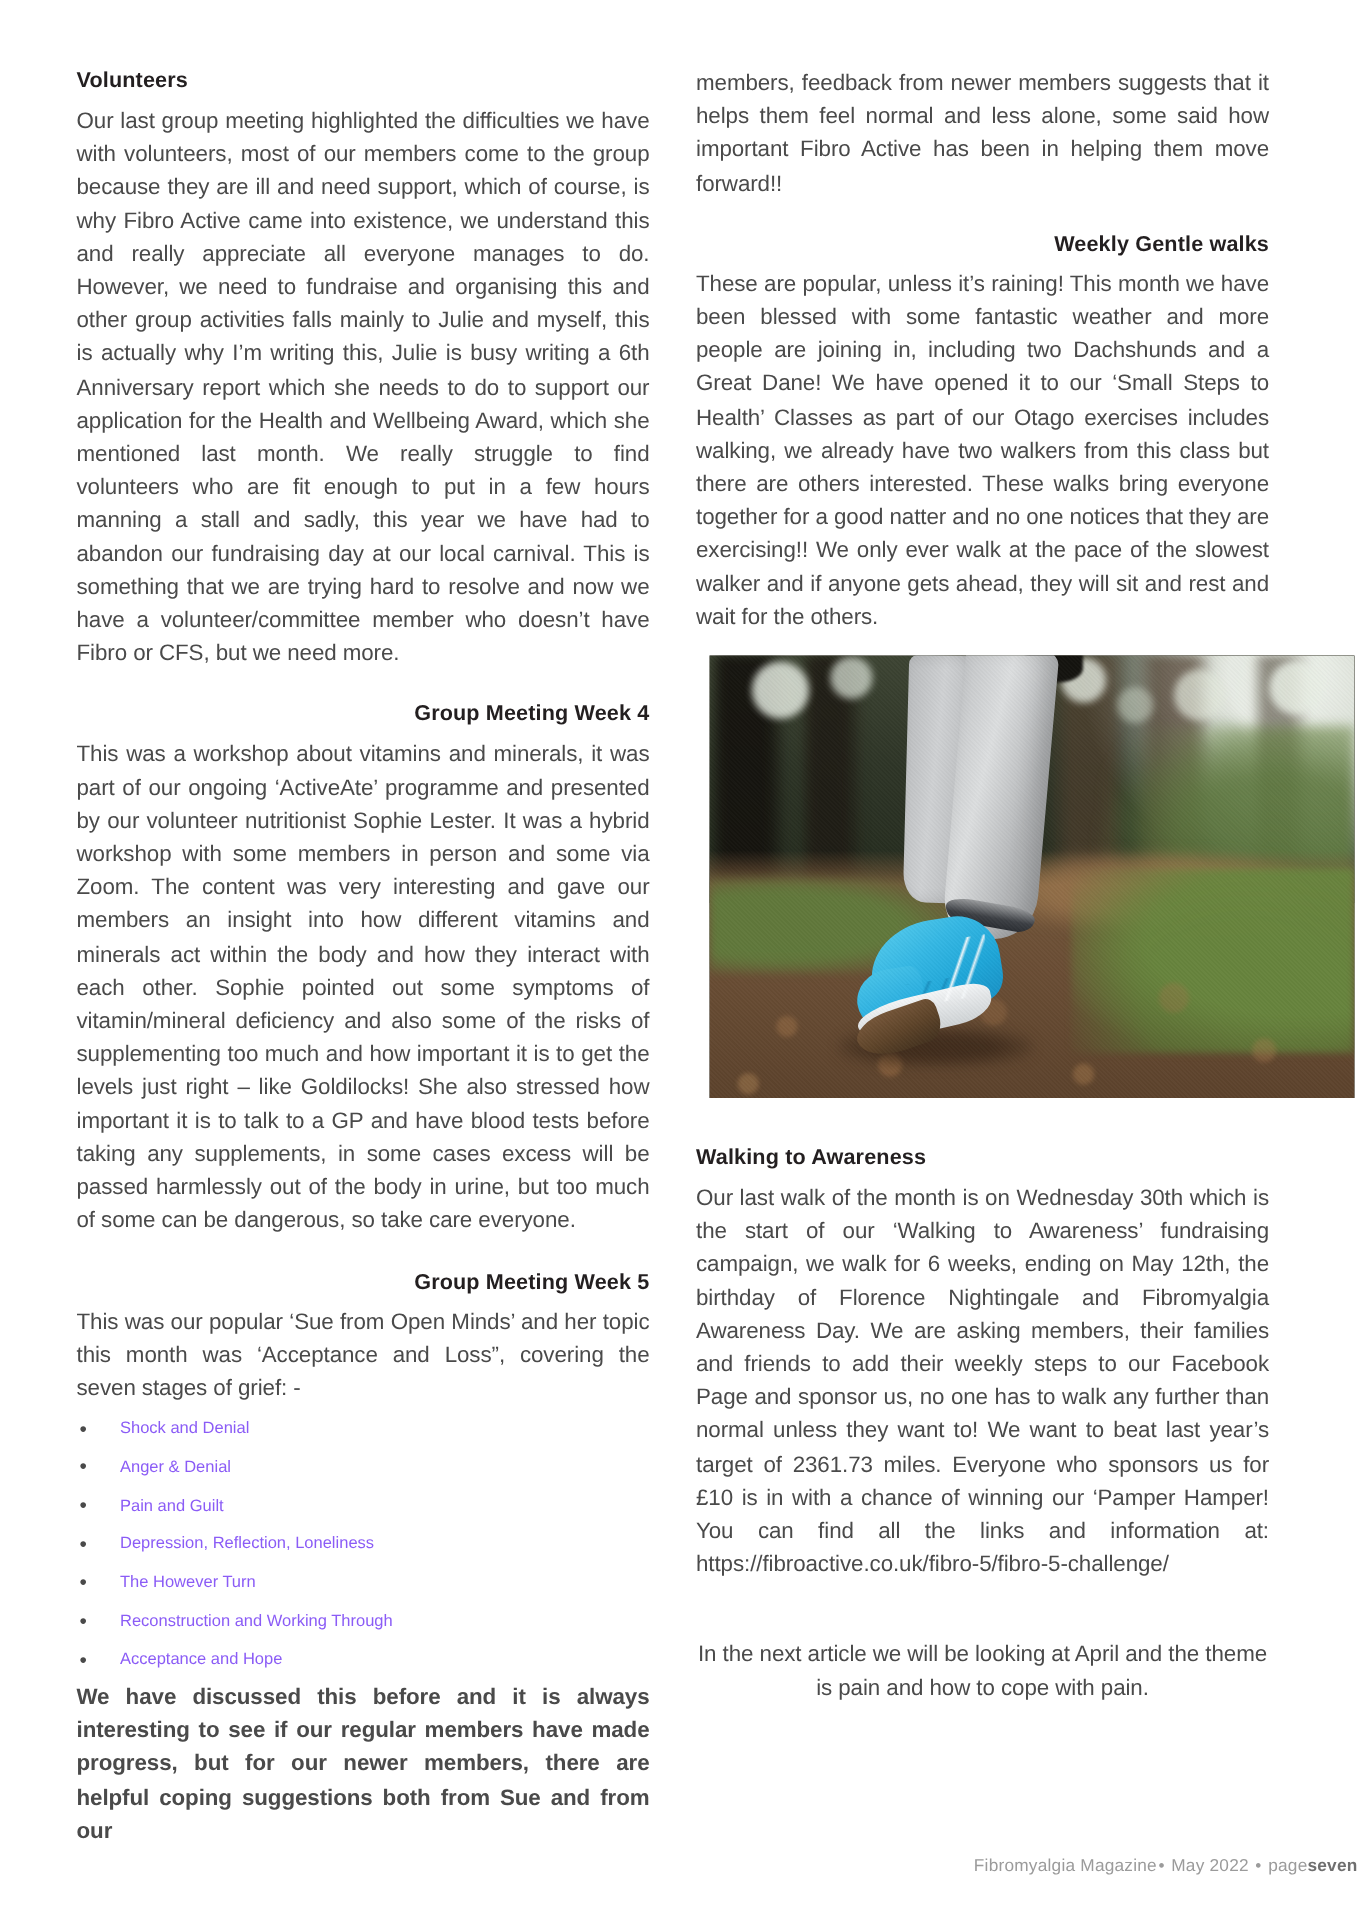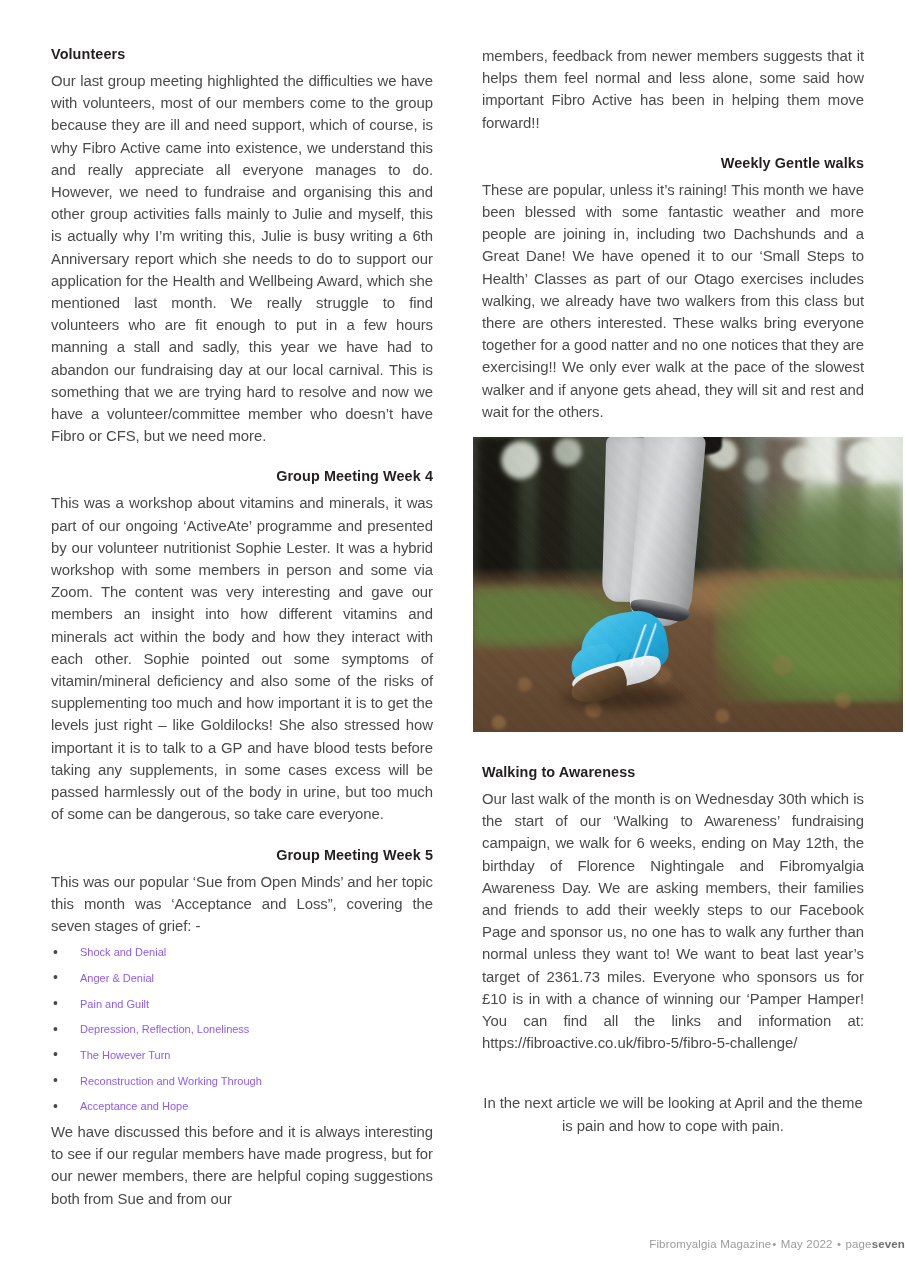--- a/index.html
+++ b/index.html
@@ -23,21 +23,21 @@
     height: 1176px;
   }
 
   
   .col {
     position: absolute;
     top: 45px;
     width: 382px;
   }
   .col-left  { left: 51px; }
-  .col-right { left: 482px; }
+  .col-right { left: 464px; }
 
   
   h2.heading {
     font-size: 14.4px;
     font-weight: bold;
     color: #231f20;
     margin: 0 0 7px 0;
     line-height: 1.25;
     letter-spacing: 0.1px;
   }
@@ -72,21 +72,21 @@
   }
   ul.bullets li::before {
     content: "\2022";
     position: absolute;
     left: 2px;
     top: -0.5px;
     font-size: 14px;
     color: #4a4a4a;
   }
 
-  .after-list { margin-top: 9px; }
+  .after-list { margin-top: 9px; font-weight: bold; }
 
   
   .photo-wrap {
     position: absolute;
     left: 473px;
     top: 437px;
     width: 430px;
     height: 295px;
     overflow: hidden;
     background: #2c2a21;

